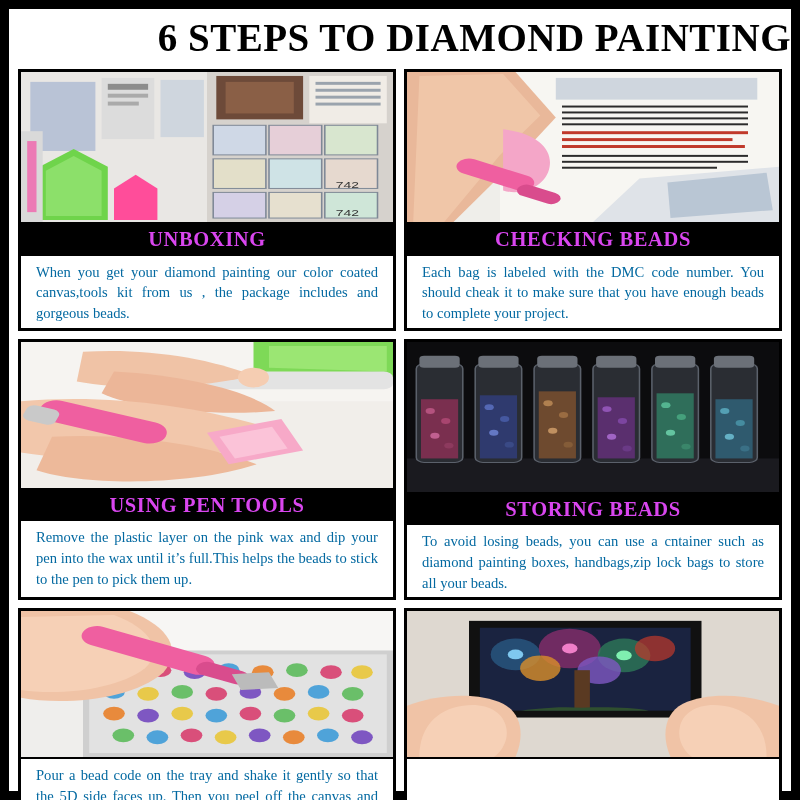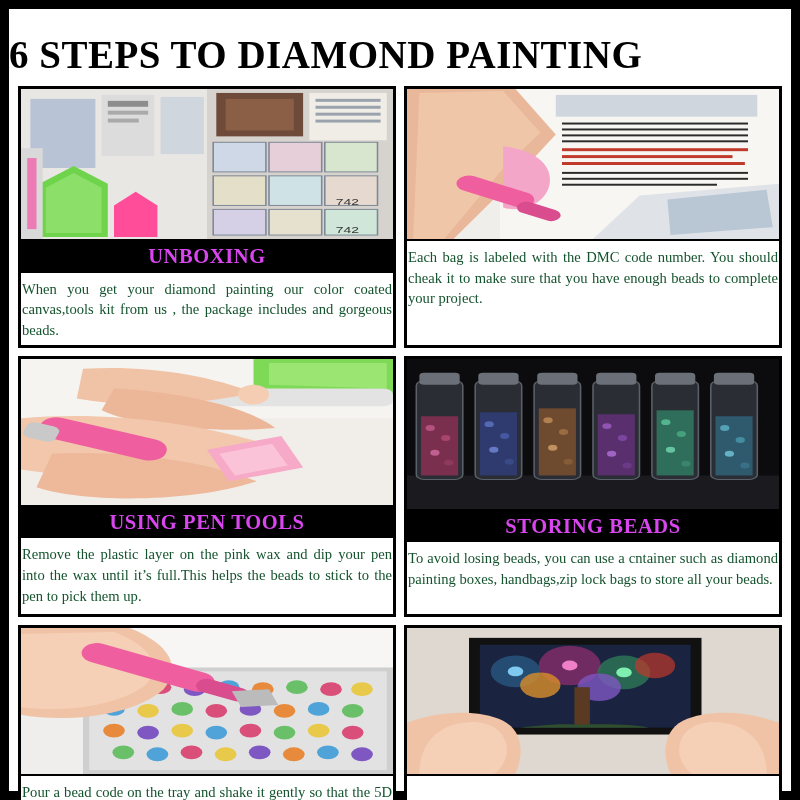--- a/index.html
+++ b/index.html
@@ -54,27 +54,26 @@
     font-size: 13.5px;
     letter-spacing: 3.6px;
     margin-top: 5px;
     color: #111;
     font-family: "Liberation Sans", sans-serif;
     text-align: right;
   }
 
   
   .main-title {
-    text-align: left;
+    text-align: right;
     font-size: 39px;
     font-weight: bold;
     letter-spacing: .5px;
     padding: 6px 0 9px;
     color: #000;
-    margin-top: 17px;
   }
 
   
   .grid {
     flex: 1;
     display: grid;
     grid-template-columns: repeat(2, 1fr);
     grid-template-rows: 1fr 1fr;
     gap: 8px;
     padding: 0 9px 9px 9px;
@@ -99,25 +98,25 @@
     color: #d946ef;
     text-align: center;
     font-size: 20.5px;
     font-weight: bold;
     letter-spacing: .6px;
     padding: 4px 2px 5px;
     line-height: 1.1;
   }
   .card-body {
     flex: 1;
-    padding: 6px 1px 4px;
+    padding: 6px 15px 4px;
     font-size: 14.6px;
     line-height: 1.42;
     text-align: justify;
-    color: #14532d;
+    color: #0369a1;
     font-family: "Liberation Serif", serif;
   }
   .row2 .card-photo { height: 148px; }
 </style>
 </head>
 <body>
 
 <div class="page">
 
   <div class="brand">
@@ -220,20 +219,21 @@
           </g>
           <polygon points="150,108 240,96 240,152 120,152" fill="#dfe3e8"></polygon>
           <polygon points="168,112 232,102 236,140 170,148" fill="#b9c6d4"></polygon>
           <path d="M0,0 L70,0 L96,46 L70,90 L30,152 L0,152 Z" fill="#e9b89a"></path>
           <path d="M8,4 L62,2 L86,44 L60,84 L24,152 L4,152 Z" fill="#f0c6a8"></path>
           <path d="M62,58 C84,62 94,78 92,96 C90,116 74,126 62,120 Z" fill="#f4a6c8"></path>
           <rect x="30" y="96" width="54" height="16" rx="8" fill="#ef5fa0" transform="rotate(26 57 104)"></rect>
           <rect x="70" y="118" width="30" height="12" rx="6" fill="#d94c8d" transform="rotate(26 85 124)"></rect>
         </svg>
       </div>
+      <div class="card-title">CHECKING BEADS</div>
       <div class="card-body">Each bag is labeled with the DMC code number. You should cheak it to make sure that you have enough beads to complete your project.</div>
     </div>
 
     <div class="card row2">
       <div class="card-photo">
         <svg viewBox="0 0 240 148" preserveAspectRatio="none">
           <rect width="240" height="148" fill="#f1eeea"></rect>
           <rect x="0" y="0" width="240" height="60" fill="#f6f4f1"></rect>
           <polygon points="150,0 240,0 240,36 150,30" fill="#7ed957"></polygon>
           <polygon points="160,4 236,4 236,30 160,26" fill="#9be673"></polygon>

